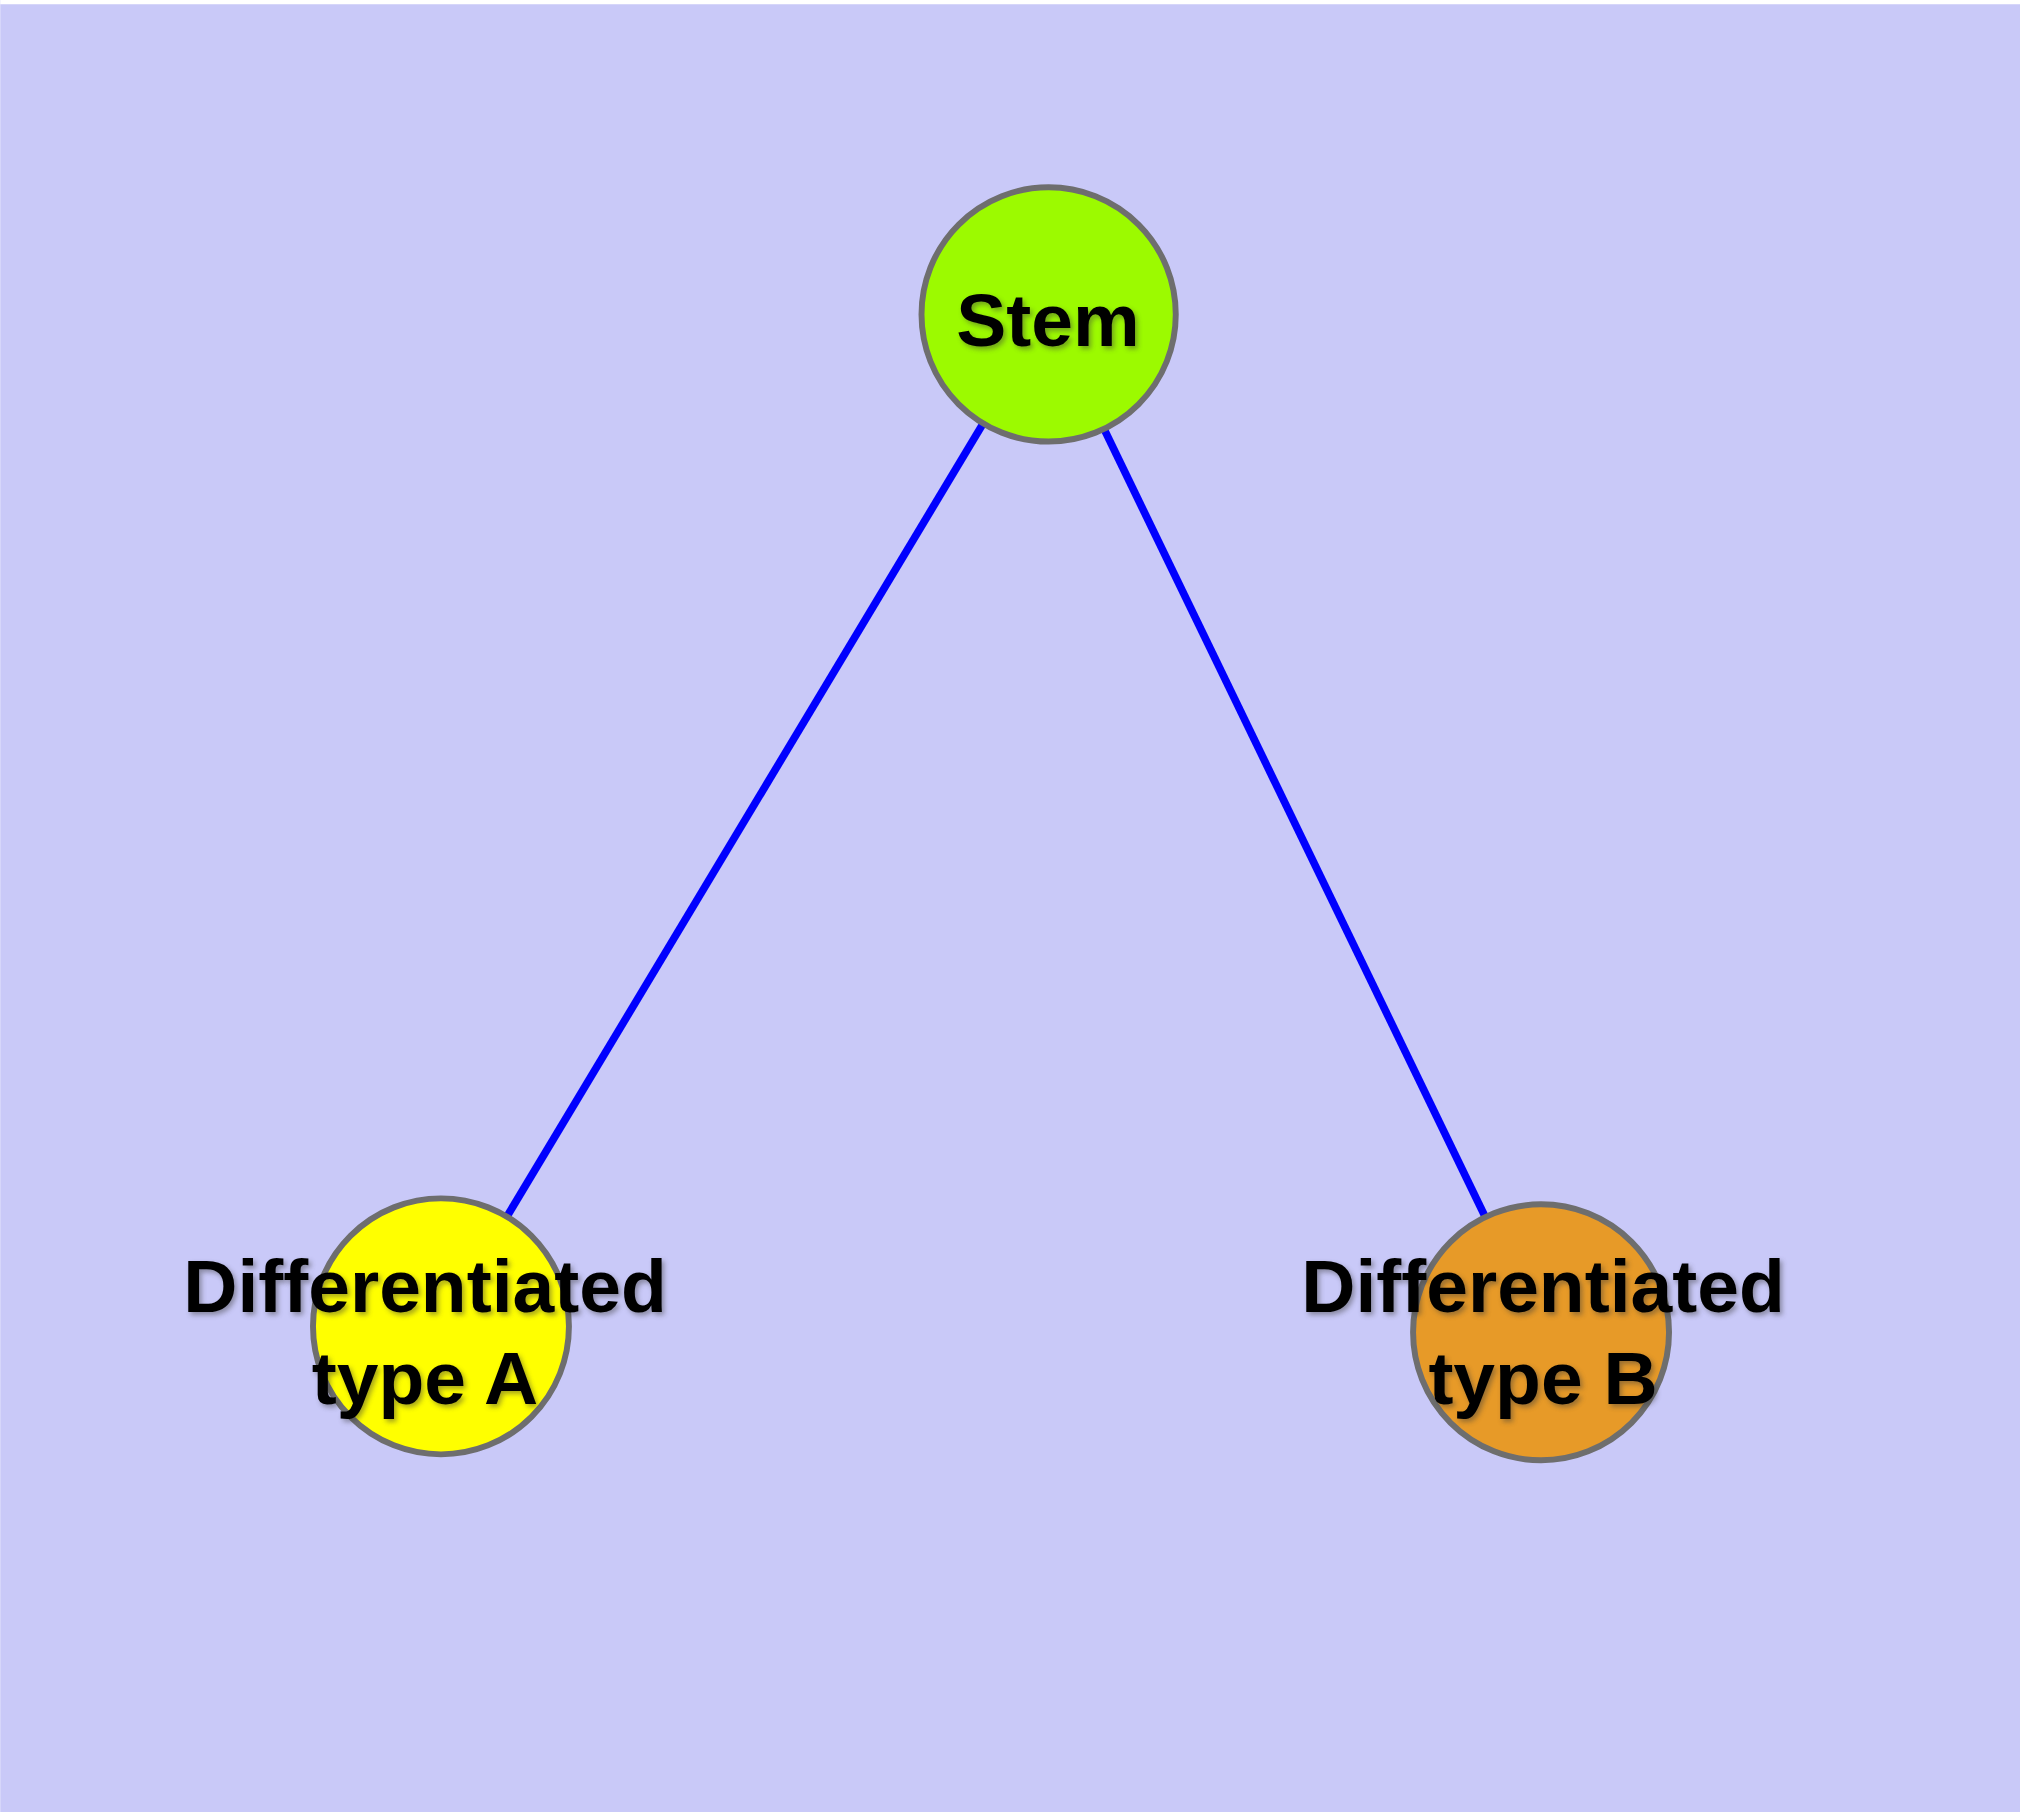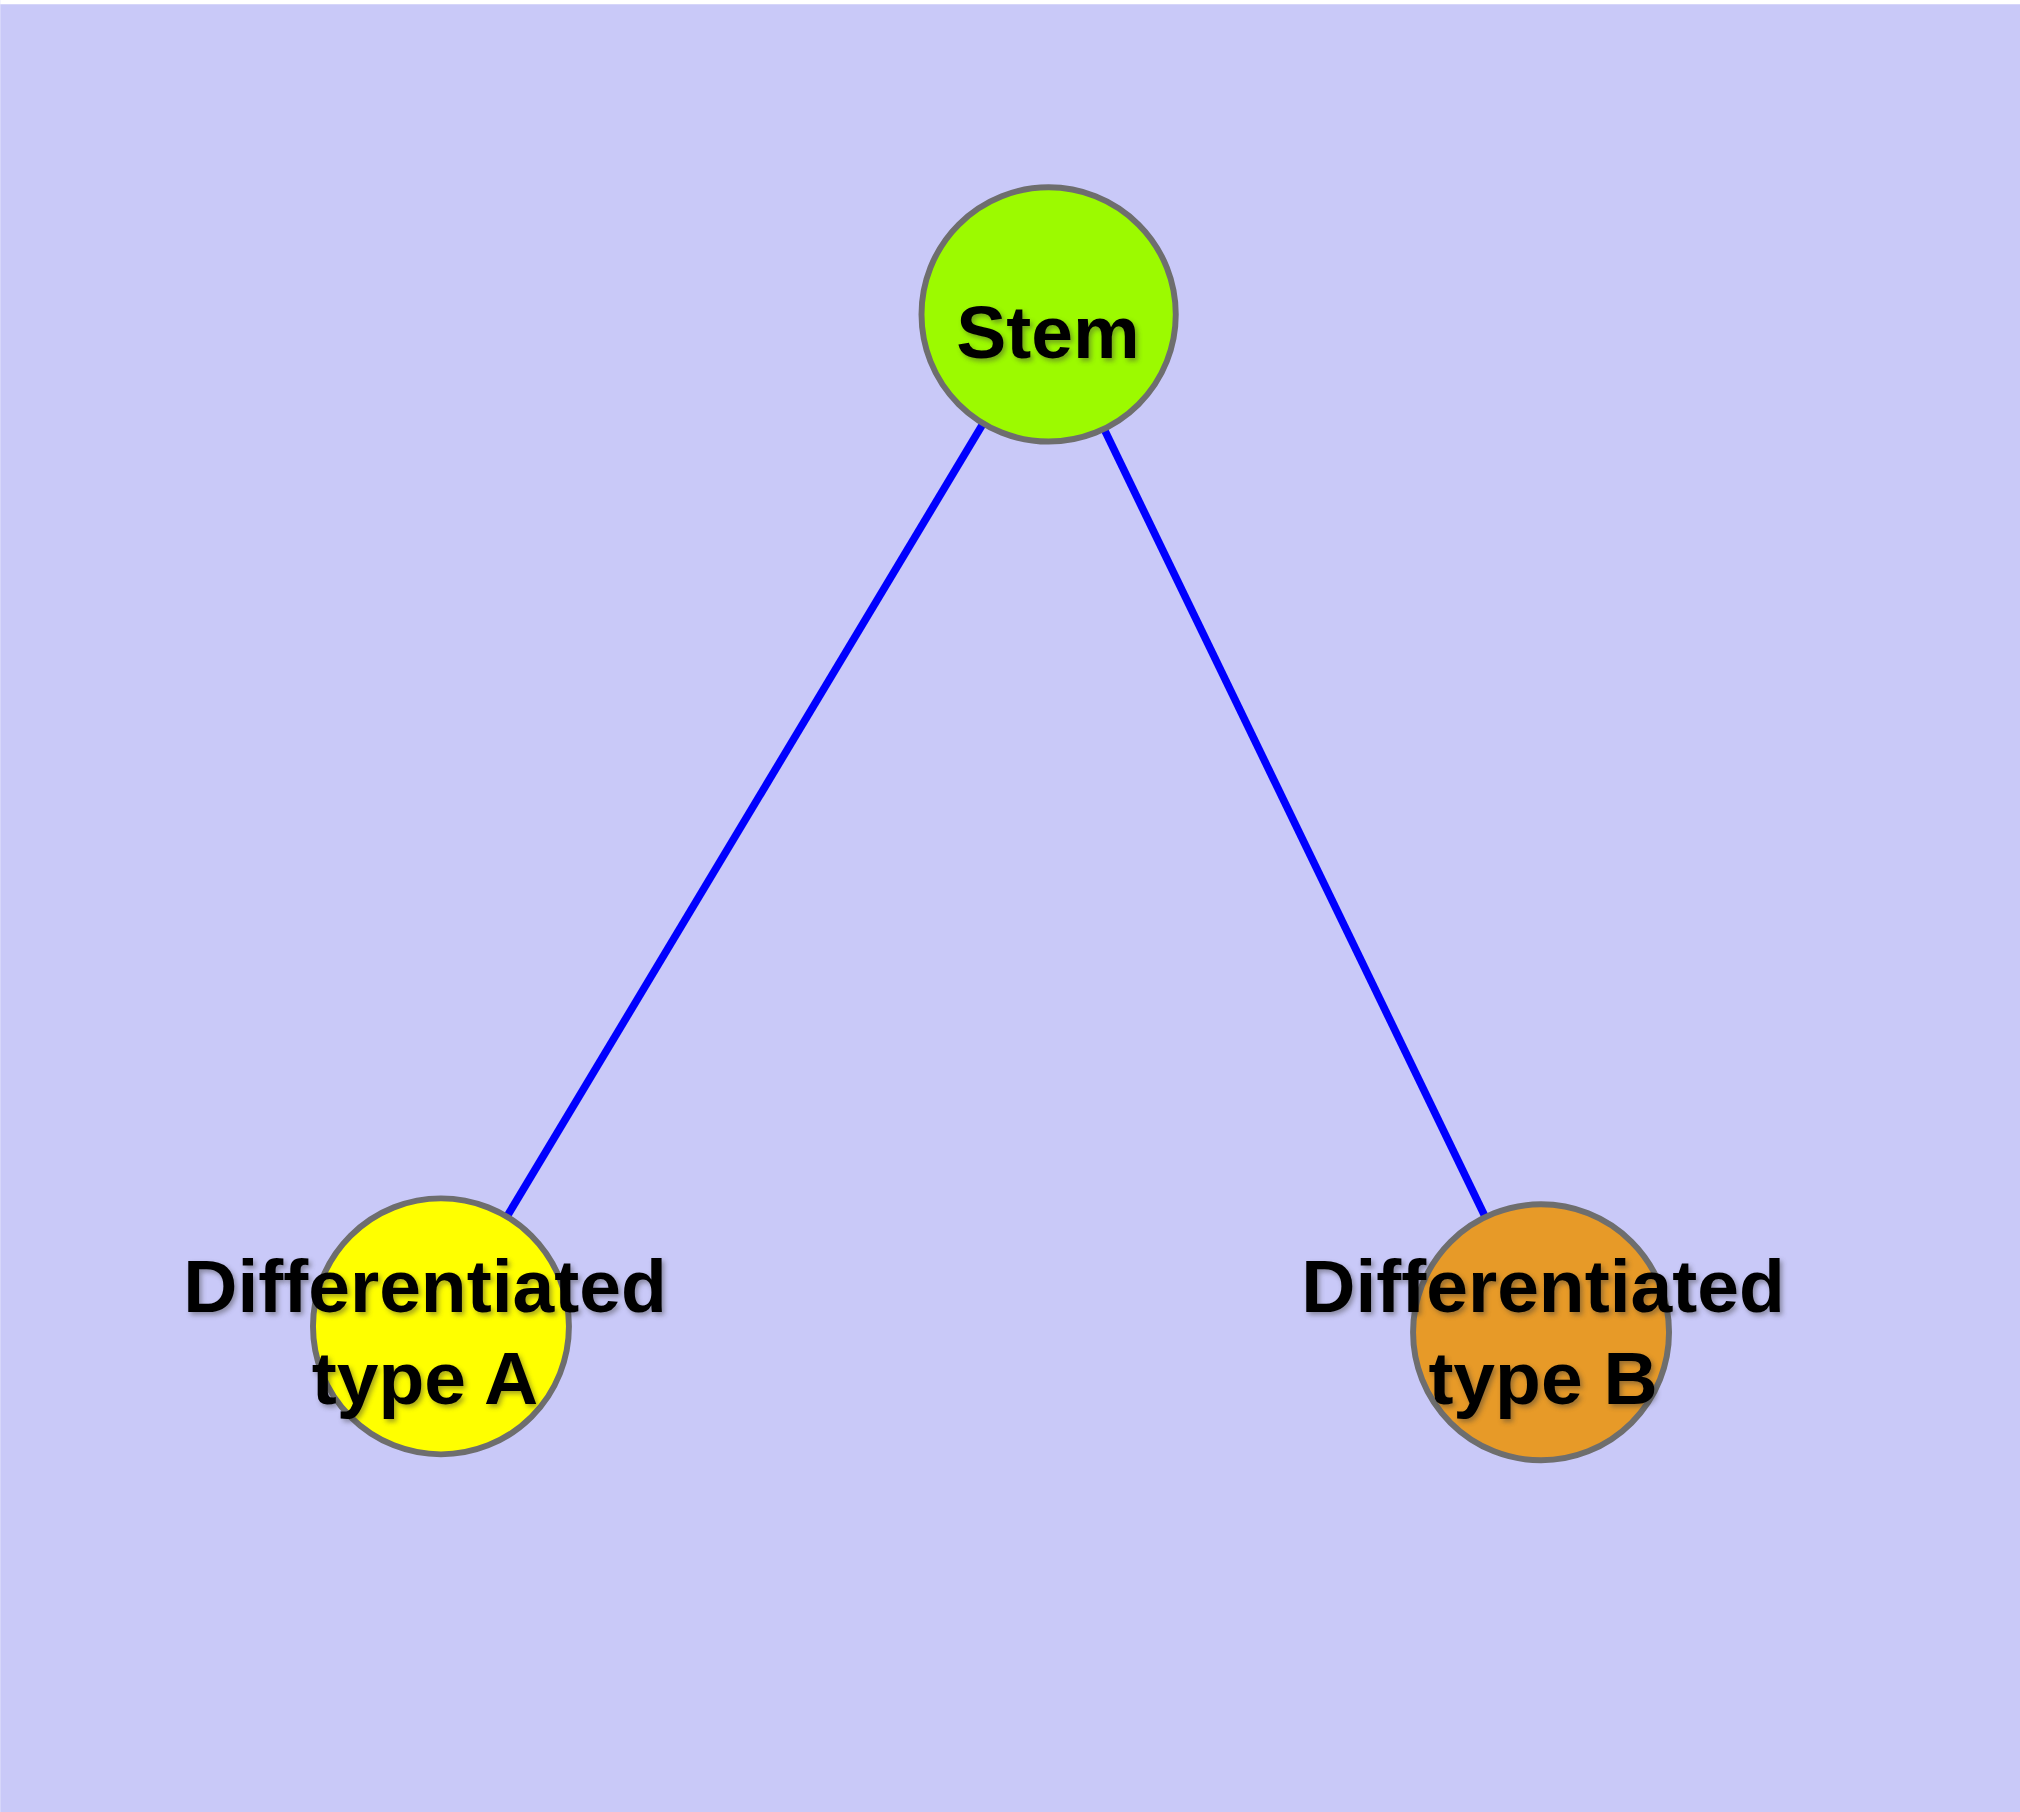--- a/index.html
+++ b/index.html
@@ -58,21 +58,21 @@
 
     <line class="edge-line" x1="1237" y1="371" x2="1818" y2="1572" stroke="#0000FE"></line>
 
     <circle class="node-circle" cx="1237" cy="371" r="150" fill="#9CFA00"></circle>
 
     <circle class="node-circle" cx="520" cy="1565" r="151" fill="#FFFF00"></circle>
 
     <circle class="node-circle" cx="1818" cy="1572" r="151" fill="#E79A28"></circle>
   </svg>
 
-  <div class="node-label" style="left: 1048px; top: 332px;">Stem</div>
+  <div class="node-label" style="left: 1048px; top: 320px;">Stem</div>
 
   <div class="node-label" style="left: 425px; top: 1332px;">Differentiated
 type A</div>
 
   <div class="node-label" style="left: 1543px; top: 1332px;">Differentiated
 type B</div>
 
 </div>
 
 

